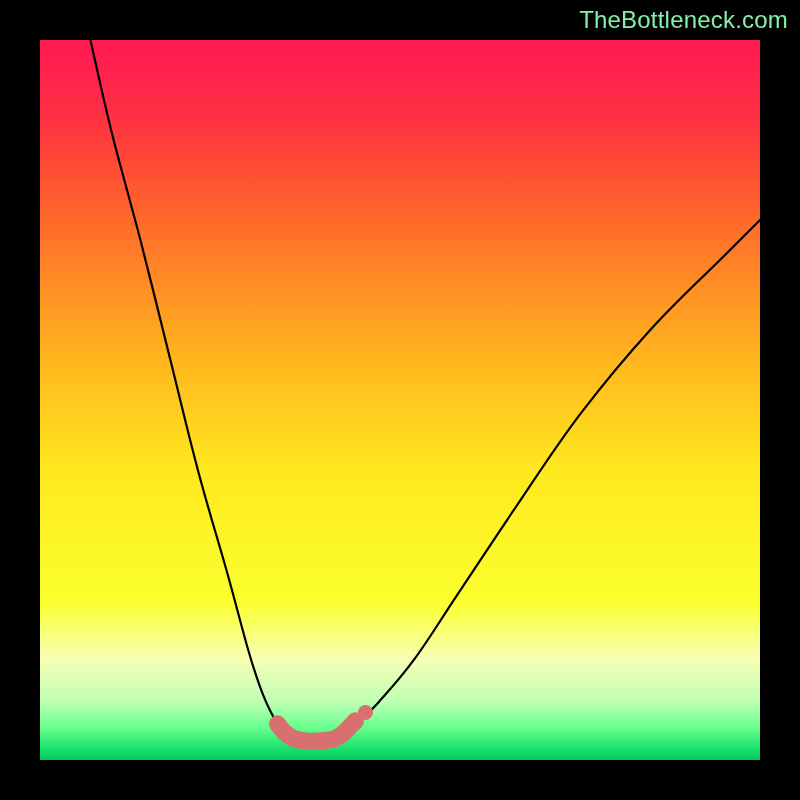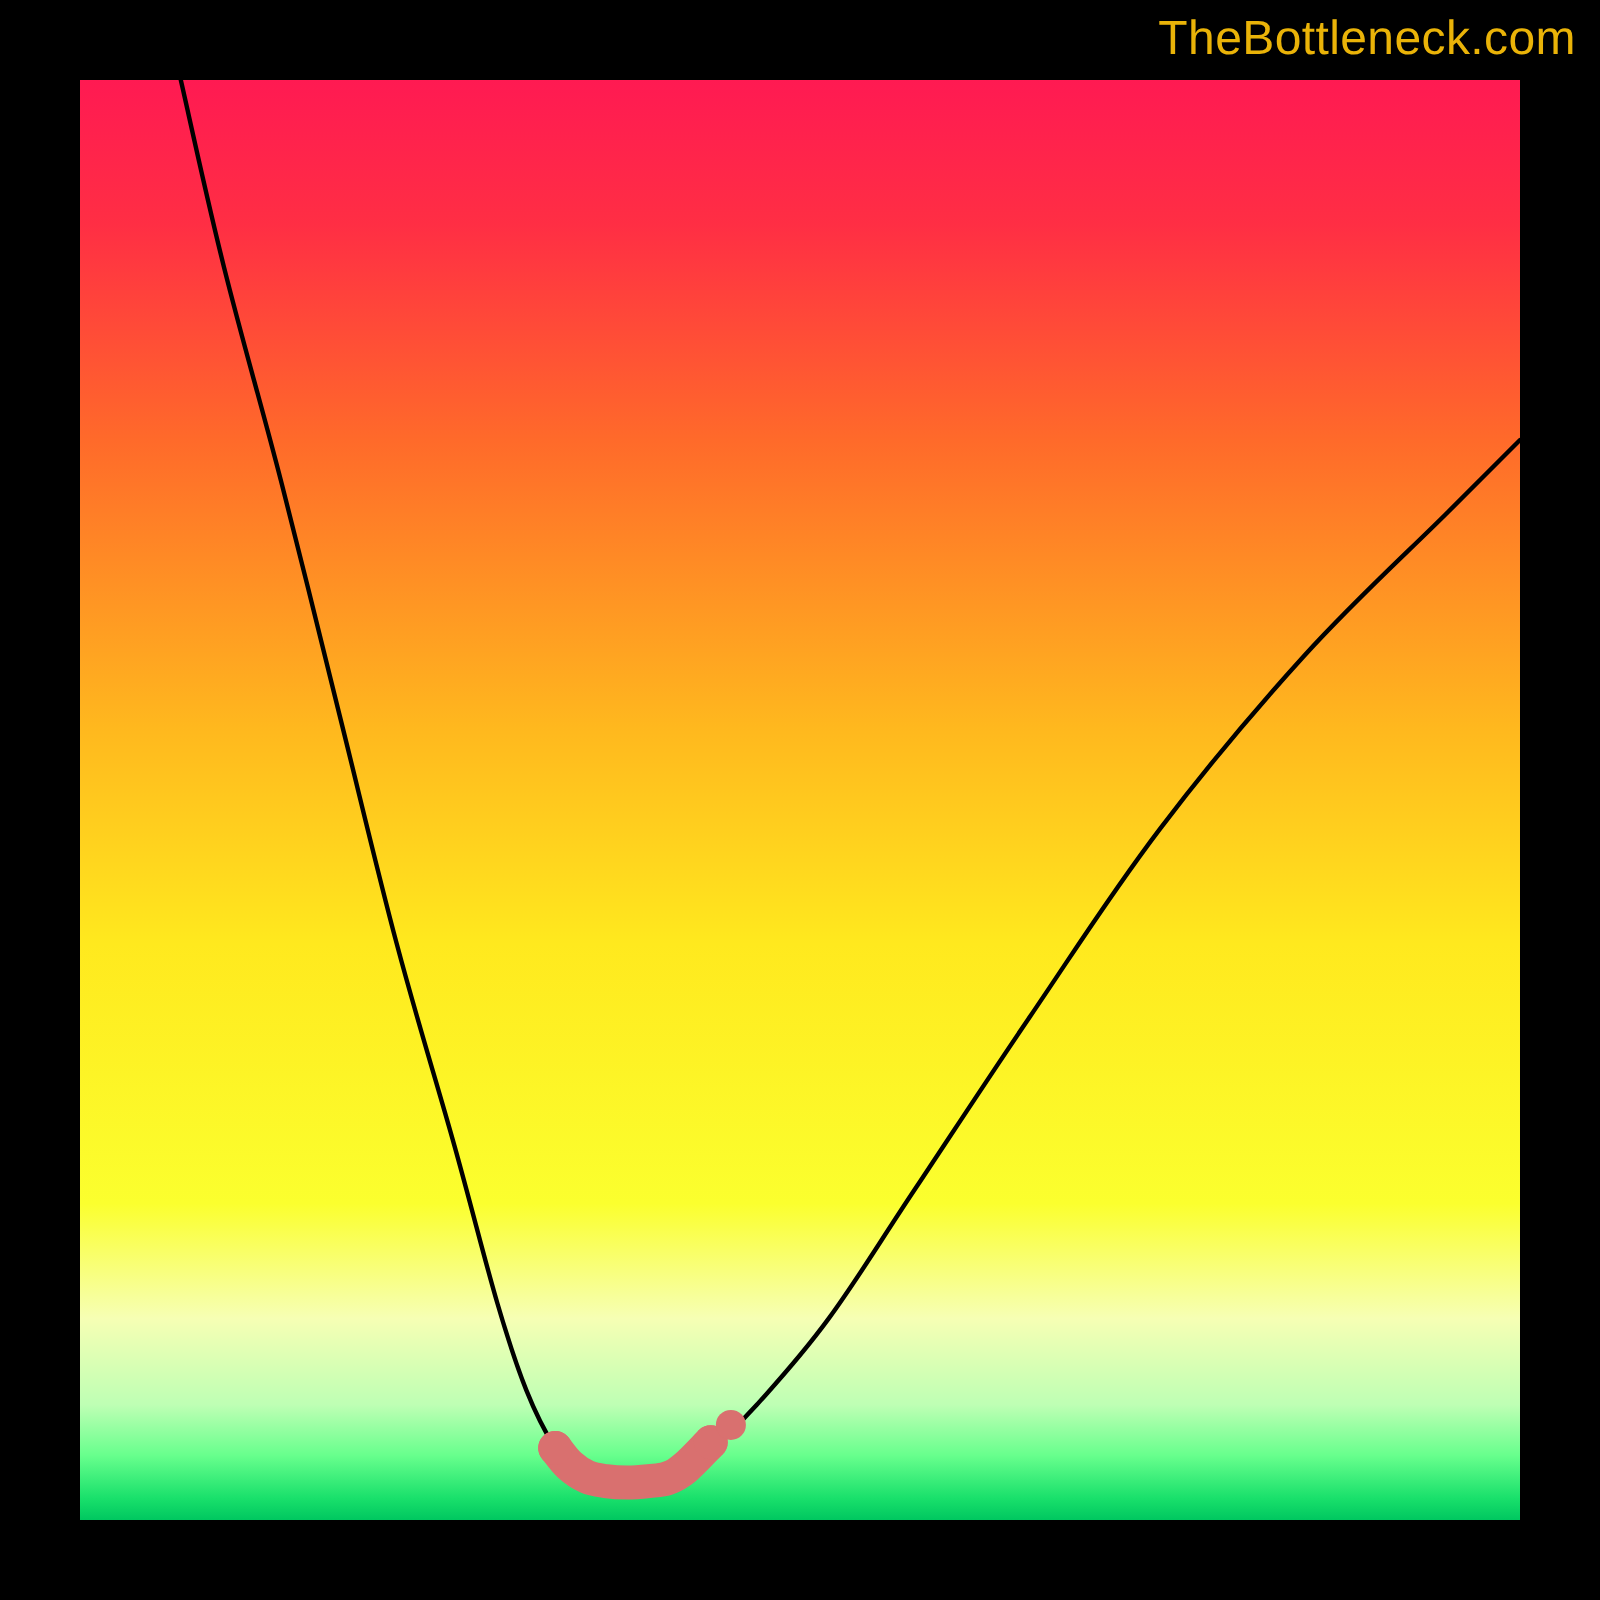--- a/index.html
+++ b/index.html
@@ -28,21 +28,21 @@
     overflow: hidden;
   }
   .gradient {
     position: absolute;
     inset: 0;
   }
   .watermark {
     position: absolute;
     top: 6px;
     right: 12px;
-    color: #eab308;
+    color: #86efac;
     font-size: 24px;
     font-weight: 500;
     letter-spacing: 0.2px;
     user-select: none;
   }
   svg.curves {
     position: absolute;
     inset: 0;
   }
 </style>

